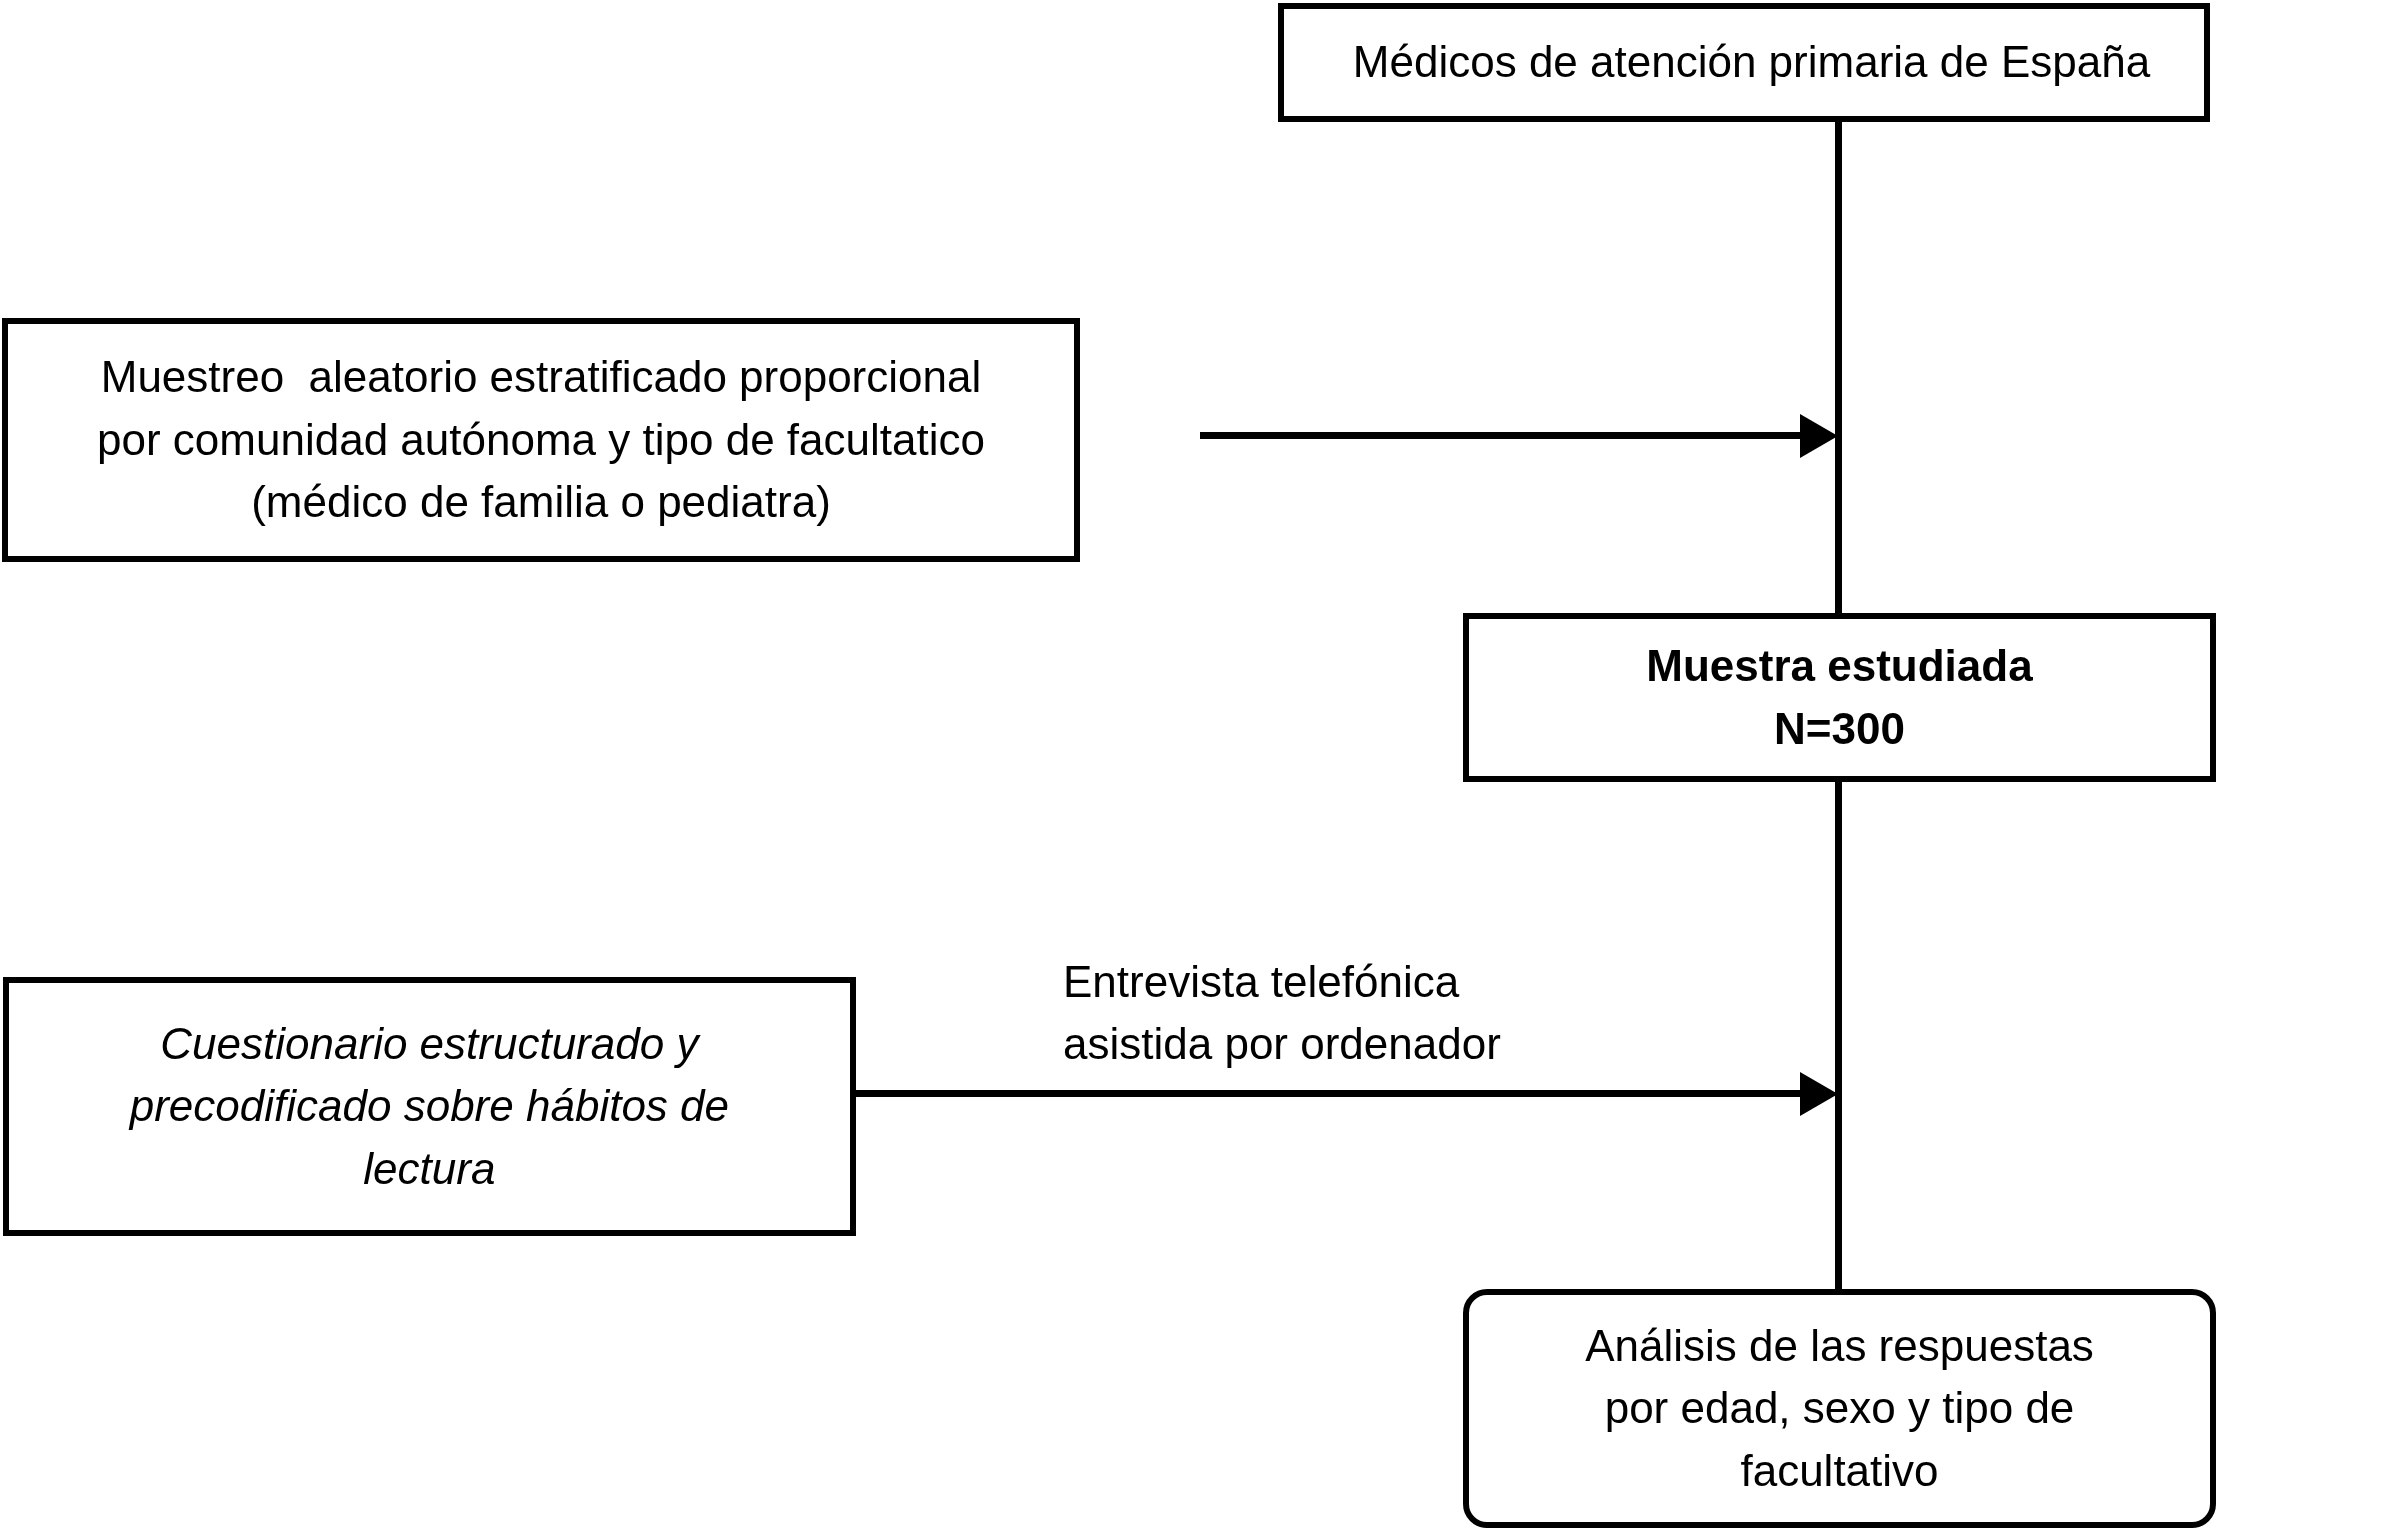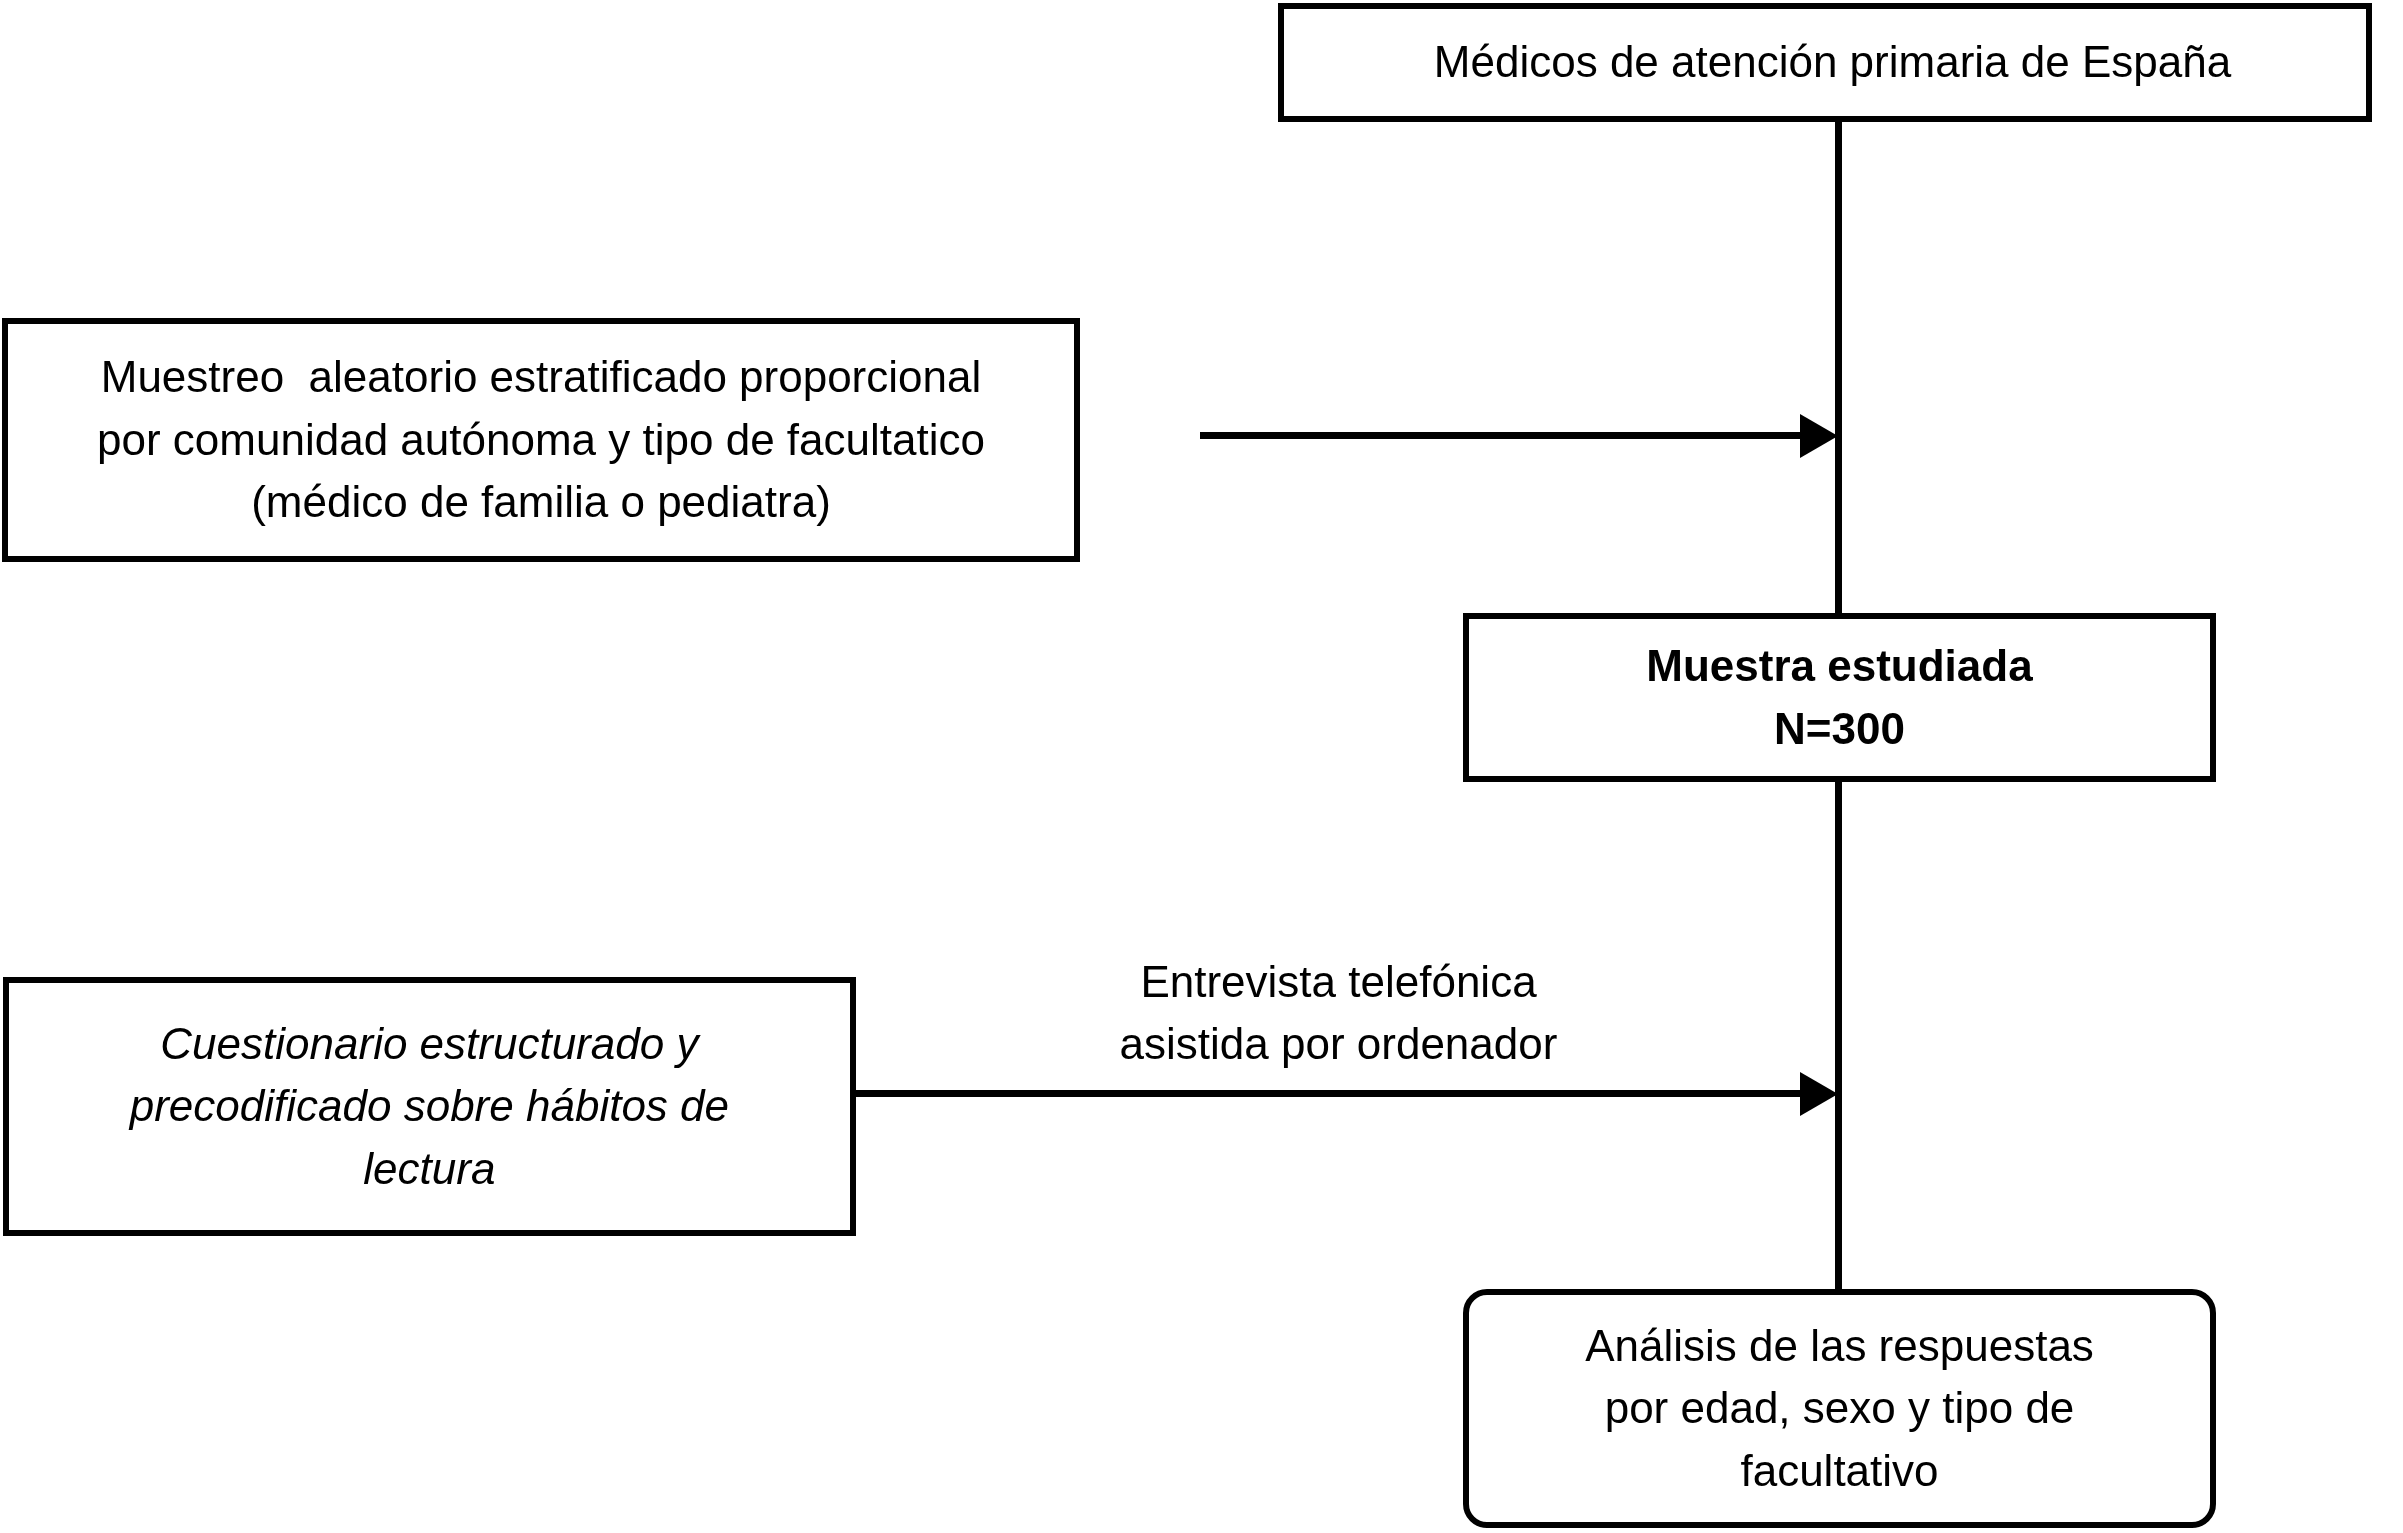--- a/index.html
+++ b/index.html
@@ -42,31 +42,31 @@
     position: absolute;
     width: 0;
     height: 0;
     border-top: 22px solid transparent;
     border-bottom: 22px solid transparent;
     border-left: 38px solid #000000;
     z-index: 1;
   }
   .head1 { left: 1800px; top: 414px; }
   .head2 { left: 1800px; top: 1072px; }
-  .box-top        { left: 1278px; top: 2.9px;    width: 1094px; height: 119px; padding-left: 15px; }
+  .box-top        { left: 1278px; top: 2.9px;    width: 932px; height: 119px; padding-left: 15px; }
   .box-sampling   { left: 2px;    top: 318px;  width: 1078px; height: 244px; }
   .box-sample     { left: 1463px; top: 613px;  width: 753px;  height: 169px; font-weight: bold; }
   .box-question   { left: 2.9px;    top: 977px; width: 853px;  height: 259px; font-style: italic; }
   .box-analysis   { left: 1463px; top: 1289px; width: 753px;  height: 239px; border-radius: 24px; }
   .edge-label {
     position: absolute;
-    left: 1004px;
+    left: 1063px;
     top: 951px;
     width: 669px;
-    text-align: center;
+    text-align: left;
     font-size: 44px;
     line-height: 1.42;
     white-space: pre-line;
     z-index: 2;
   }
 </style>
 </head>
 <body>
 
 <div class="canvas">

